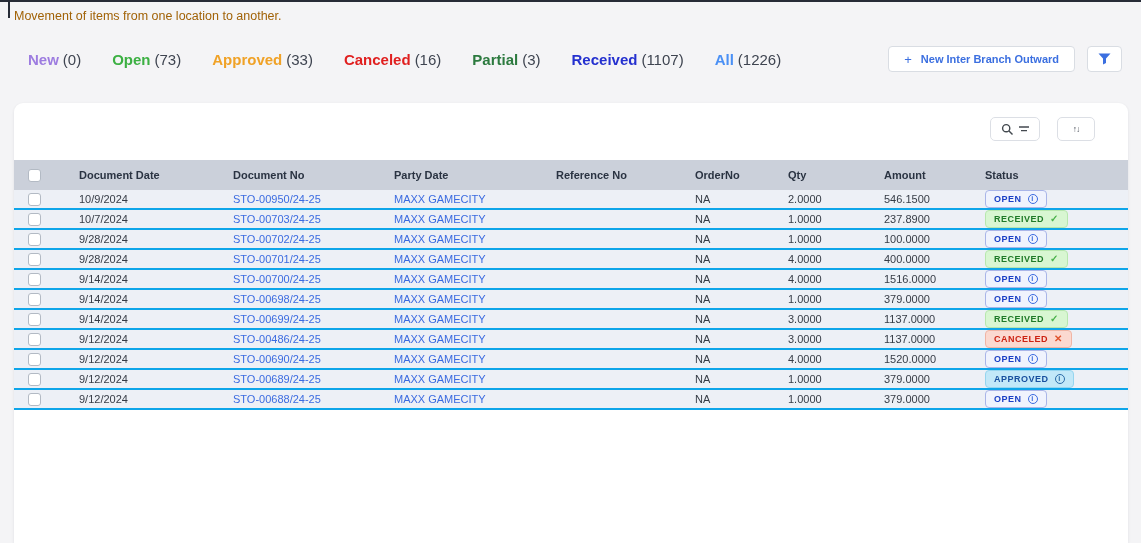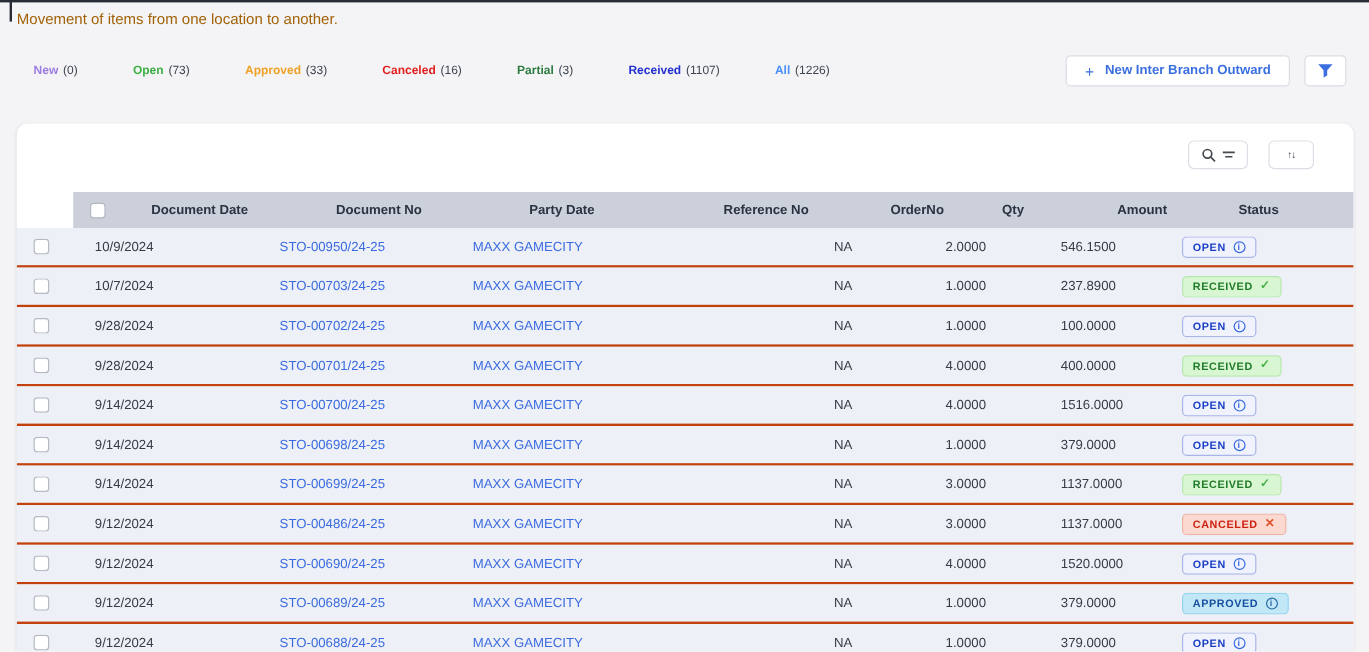--- a/index.html
+++ b/index.html
@@ -12,21 +12,21 @@
     position:relative;
   }
   .top-border { position:absolute; top:0; left:0; right:0; height:2px; background:#272c37; }
   .left-tick  { position:absolute; top:0; left:8px; width:2px; height:18px; background:#272c37; }
 
   .page-header { padding:4px 14px 0; }
   .page-title { margin:0; font-size:13.5px; font-weight:bold; color:#14181f; letter-spacing:.2px; }
   .page-subtitle { margin:5px 0 0; font-size:12.5px; color:#a16207; }
 
   .tabs-row { display:flex; align-items:center; justify-content:space-between; margin-top:23px; padding:0 19px 0 28px; }
-  .tabs { display:flex; gap:46px; font-size:10px; }
+  .tabs { display:flex; gap:31px; font-size:15px; }
   .tab { cursor:pointer; white-space:nowrap; }
   .tab-label { font-weight:bold; }
   .tab-count { color:#3e4450; margin-left:4px; }
   .tab-count.no-gap { margin-left:4px; }
 
   .header-actions { display:flex; gap:12px; align-items:center; }
   .btn-new {
     display:inline-flex; align-items:center; gap:9px;
     background:#fff; border:1px solid #d9dde3; border-radius:4px;
     color:#3b6fe0; font-size:11px; font-weight:bold; height:26px; padding:0 15px;
@@ -53,26 +53,26 @@
   .btn-searchfilter { width:50px; }
   .btn-sort { width:38px; font-size:8.5px; letter-spacing:-1px; color:#4a4f59; }
 
   .table { margin-top:19px; }
   .grid-cols {
     display:grid;
     grid-template-columns:51px 154px 161px 162px 139px 93px 96px 101px 1fr;
   }
   .thead {
     background:#cbd0da; height:30px; align-items:center;
-    font-size:11px; font-weight:bold; color:#2a3342;margin-left:47px;
+    font-size:11px; font-weight:bold; color:#2a3342;
   }
   .thead > div { padding-left:14px; }
   .trow {
-    height:33px; align-items:center; background:#edf0f6;
-    border-bottom:2px solid #c2410c; font-size:11px; color:#363c46;
+    height:20px; align-items:center; background:#edf0f6;
+    border-bottom:2px solid #0ea5e9; font-size:11px; color:#363c46;
   }
   .trow > .col { padding-left:14px; white-space:nowrap; overflow:hidden; }
 
   .checkbox {
     display:inline-block; width:13px; height:13px; background:#fff;
     border:1.5px solid #b3bac4; border-radius:3px; vertical-align:middle; cursor:pointer;
   }
   .link { color:#3b6be0; text-decoration:none; cursor:pointer; }
 
   .badge {

